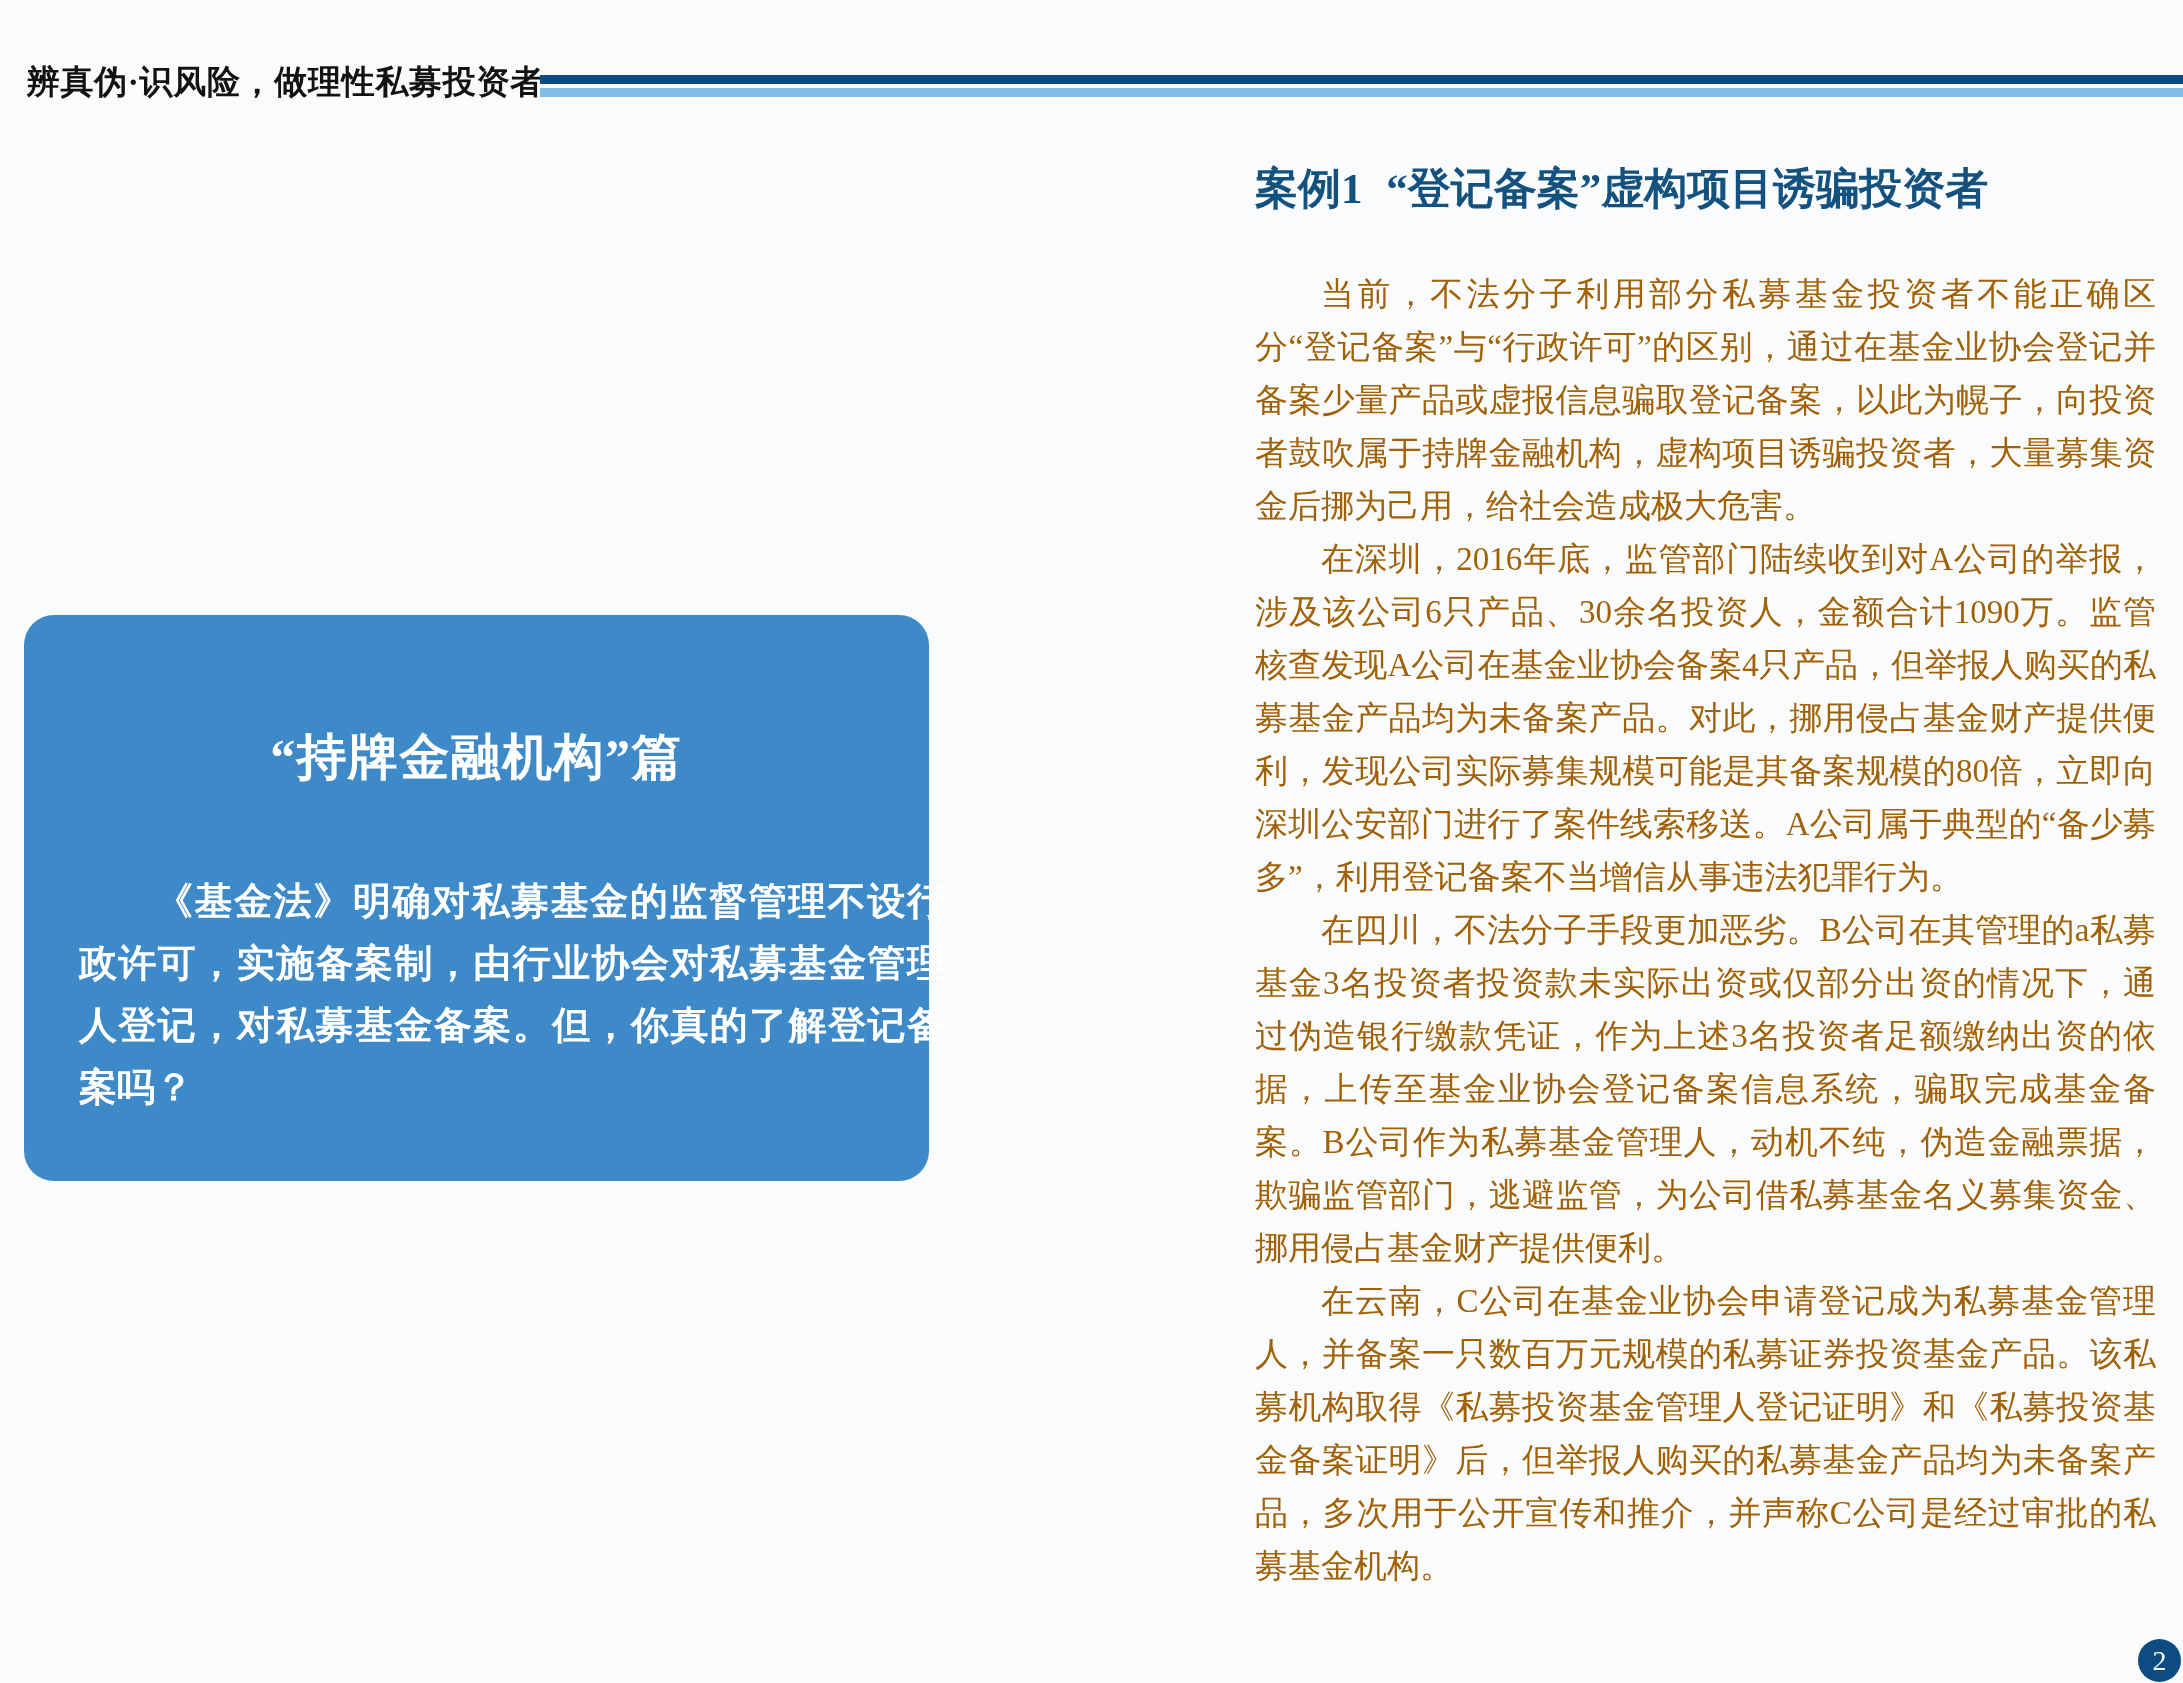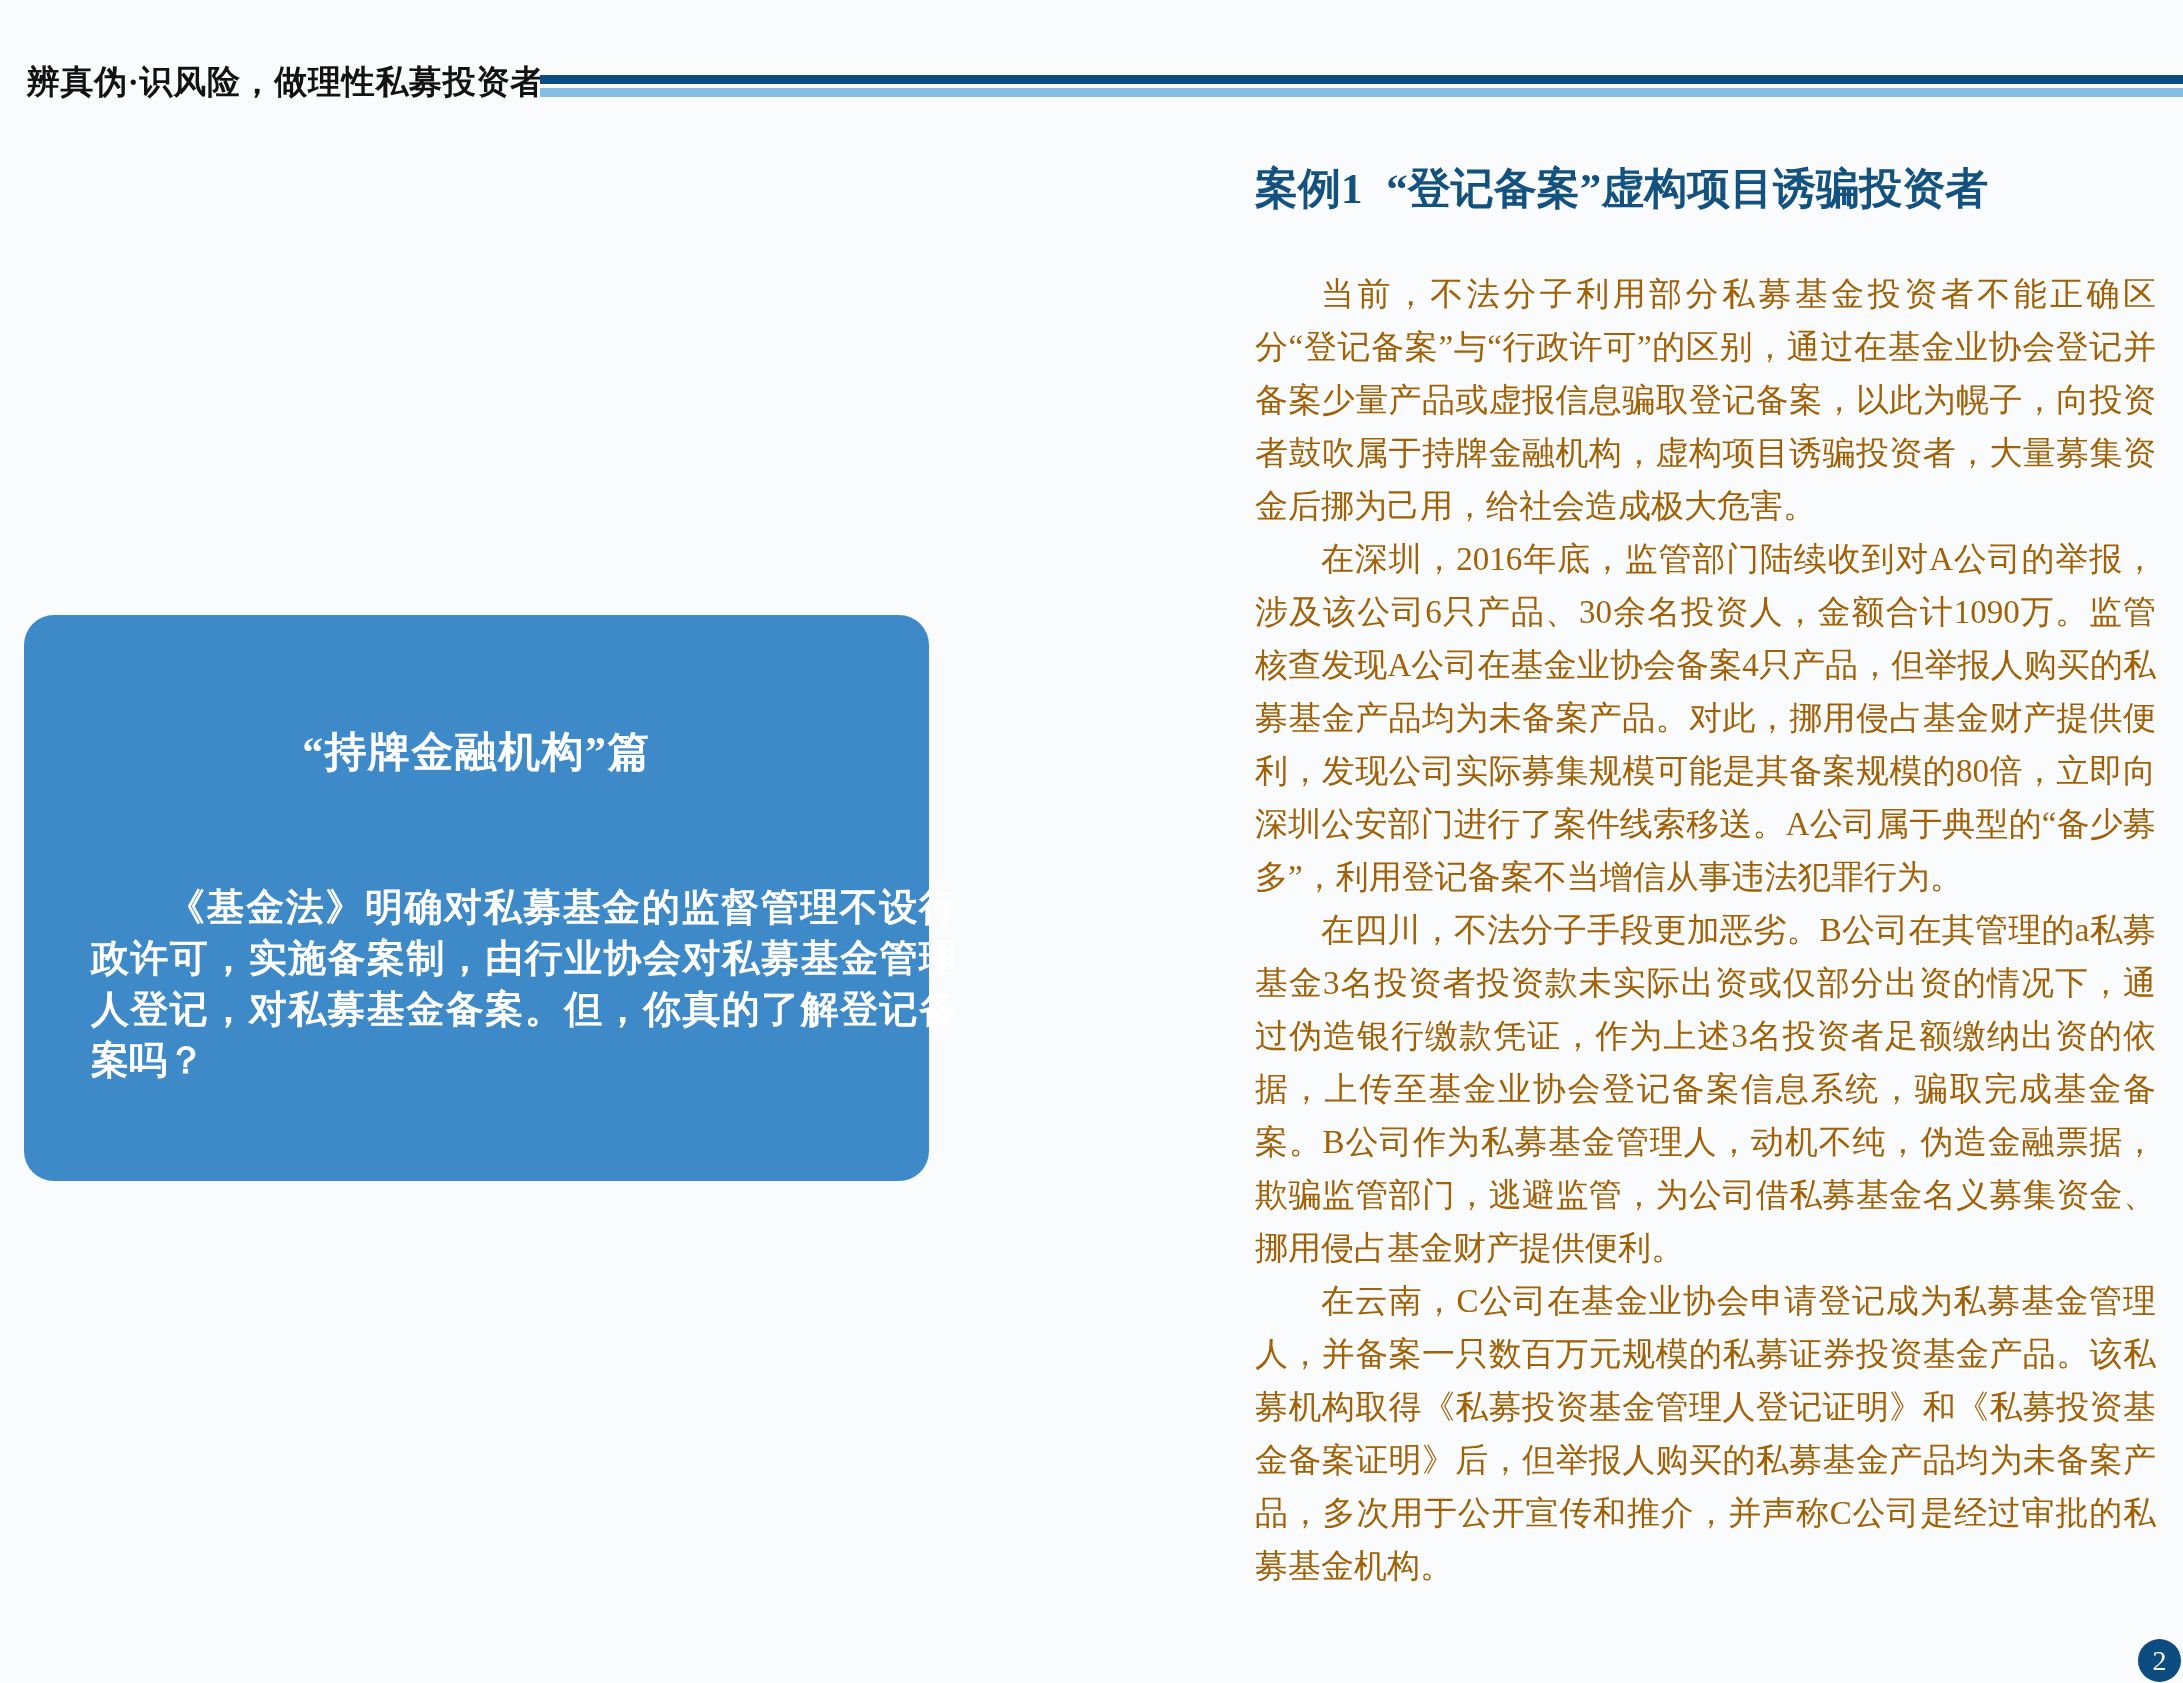--- a/index.html
+++ b/index.html
@@ -21,28 +21,28 @@
   .bar-light{top:88px;height:9.2px;background:#82bde4;}
   
   .highlight-box{
     position:absolute;left:24px;top:615px;
     width:905px;height:566px;
     background:#3e8ac9;border-radius:30px;
   }
   .box-title{
     position:absolute;left:0;top:109px;width:100%;
     text-align:center;
-    font-size:42px;font-weight:bold;color:#ffffff;
+    font-size:50px;font-weight:bold;color:#ffffff;
     letter-spacing:1.4px;
   }
   .box-paragraph{
     position:absolute;left:55px;top:255px;width:866px;
-    font-size:38px;line-height:51px;font-weight:bold;color:#ffffff;
+    font-size:38px;line-height:62px;font-weight:bold;color:#ffffff;
     text-align:justify;text-justify:inter-ideograph;
-    text-indent:2em;margin:12px;
+    text-indent:2em;margin:0;
   }
   
   .case-heading{
     position:absolute;left:1255px;top:160px;width:907px;
     font-size:43px;font-weight:bold;color:#13517f;
     white-space:nowrap;
   }
   .case-label{margin-right:0.55em;}
   .body-paragraphs{
     position:absolute;left:1255px;top:268px;width:901px;

